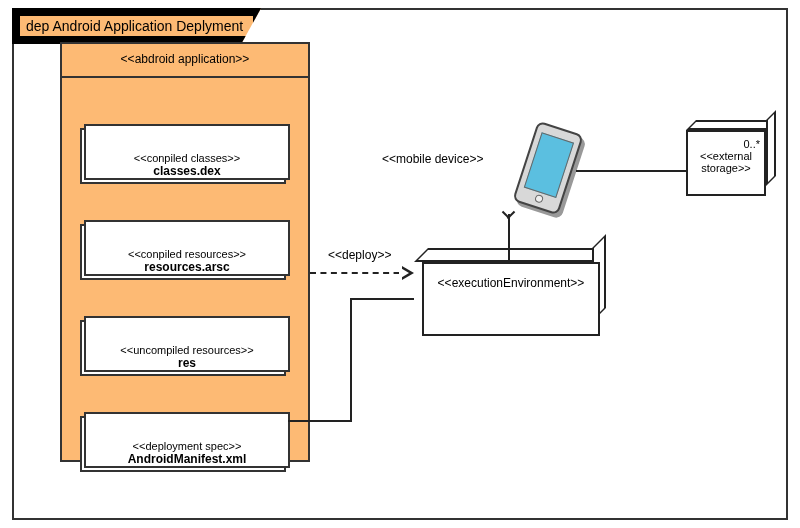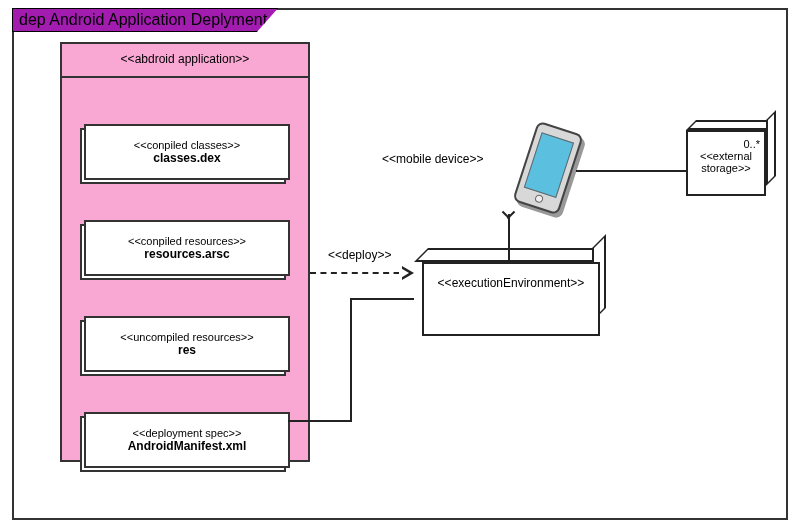--- a/index.html
+++ b/index.html
@@ -1,23 +1,23 @@
 <!DOCTYPE html>
 <html><head>
 <meta charset="utf-8">
 <style>
 * { box-sizing: border-box; margin: 0; padding: 0; }
 body { font-family: Arial, sans-serif; background: #fff; width: 800px; height: 528px; position: relative; }
 .outer-frame { position: absolute; left: 12px; top: 8px; width: 776px; height: 512px; border: 2px solid #333; }
-.title-tab { position: absolute; left: -2px; top: -2px; background: #a21caf; border: 1px solid #000000; padding: 2px 10px 2px 6px; font-size: 16px; clip-path: polygon(0 0, 100% 0, 92% 100%, 0 100%); }
+.title-tab { position: absolute; left: -2px; top: -2px; background: #fdba74; border: 8px solid #000000; padding: 2px 10px 2px 6px; font-size: 14px; clip-path: polygon(0 0, 100% 0, 92% 100%, 0 100%); }
 .stereo { font-size: 12px; text-align: center; }
 .name  { font-size: 13px; font-weight: bold; text-align: center; }
-.apk-box { left: 46px; top: 32px; width: 250px; height: 420px; background: #f9a8d4; border: 2px solid #333; position: absolute; }
+.apk-box { left: 46px; top: 32px; width: 250px; height: 420px; background: #fdba74; border: 2px solid #333; position: absolute; }
 .apk-head { border-bottom: 2px solid #333; text-align: center; padding: 8px 0 10px; }
-.inner { position: absolute; left: 22px; width: 206px; height: 56px; border: 2px solid #333; background: #fff; box-shadow: -4px 4px 0 -2px #fff, -4px 4px 0 0 #333; display: flex; flex-direction: column; align-items: center; justify-content: center; }
+.inner { position: absolute; left: 22px; width: 206px; height: 56px; border: 2px solid #333; background: #fff; box-shadow: -4px 4px 0 -2px #fff, -4px 4px 0 0 #333; display: flex; flex-direction: column; align-items: center; justify-content: flex-end; }
 .inner .stereo { font-size: 11px; }
 .inner .name  { font-size: 12px; }
 .cube { position: absolute; }
 .cube .front { position: absolute; border: 2px solid #222; background: #fff; }
 .cube .top   { position: absolute; border: 2px solid #222; background: #fff; transform: skewX(-45deg); transform-origin: bottom left; }
 .cube .side  { position: absolute; border: 2px solid #222; background: #fff; transform: skewY(-45deg); transform-origin: top left; }
 .cube .front .contents { padding: 12px 8px; text-align: center; }
 .line { position: absolute; background: #222; }
 .vline { width: 2px; }
 .hline { height: 2px; }

